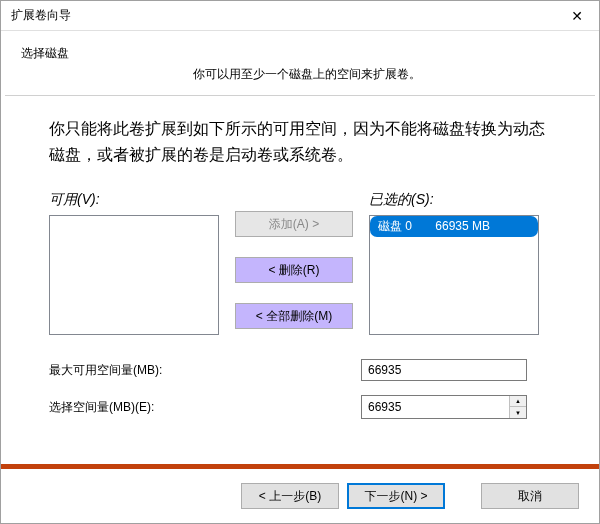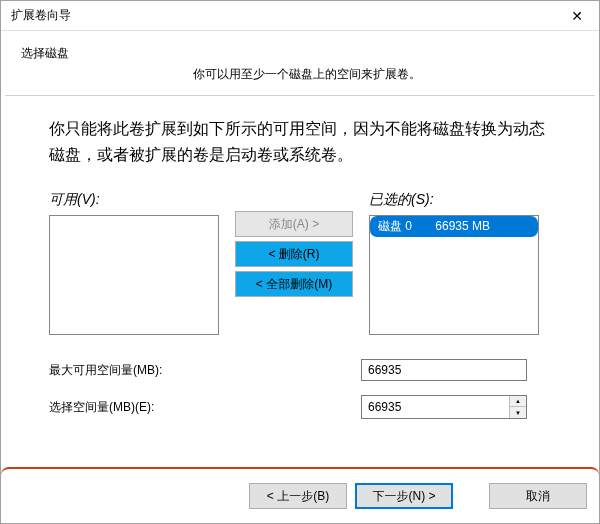--- a/index.html
+++ b/index.html
@@ -104,29 +104,29 @@
       white-space: pre;
       border-radius: 7px;
     }
     .listbox .item.selected {
       background: #0078d7;
       color: #fff;
     }
     .button-column {
       display: flex;
       flex-direction: column;
-      gap: 4px;
+      gap: 20px;
       align-items: center;
       padding-top: 20px;
     }
     .action-btn {
       width: 118px;
       height: 26px;
       border: 1px solid #adadad;
-      background: #0ea5e9;
+      background: #c4b5fd;
       font-size: 12px;
       cursor: pointer;
       font-family: inherit;
       display: flex;
       align-items: center;
       justify-content: center;
     }
     .action-btn:disabled {
       color: #888;
       cursor: default;
@@ -180,27 +180,26 @@
       cursor: pointer;
       display: flex;
       align-items: center;
       justify-content: center;
       padding: 0;
     }
     .spin-btn:first-child {
       border-bottom: 1px solid #c0c0c0;
     }
     .footer {
-      border-top: 2px solid #c2410c;
-      padding: 14px 12px;
+      border-top: 5px solid #c2410c;
+      padding: 14px 20px;
       display: flex;
       justify-content: flex-end;
       gap: 8px;
       align-items: center;
-      border-radius: 8px;
     }
     .footer .gap {
       width: 20px;
     }
     .nav-btn {
       min-width: 98px;
       height: 26px;
       border: 1px solid #adadad;
       background: #e1e1e1;
       font-size: 12px;

